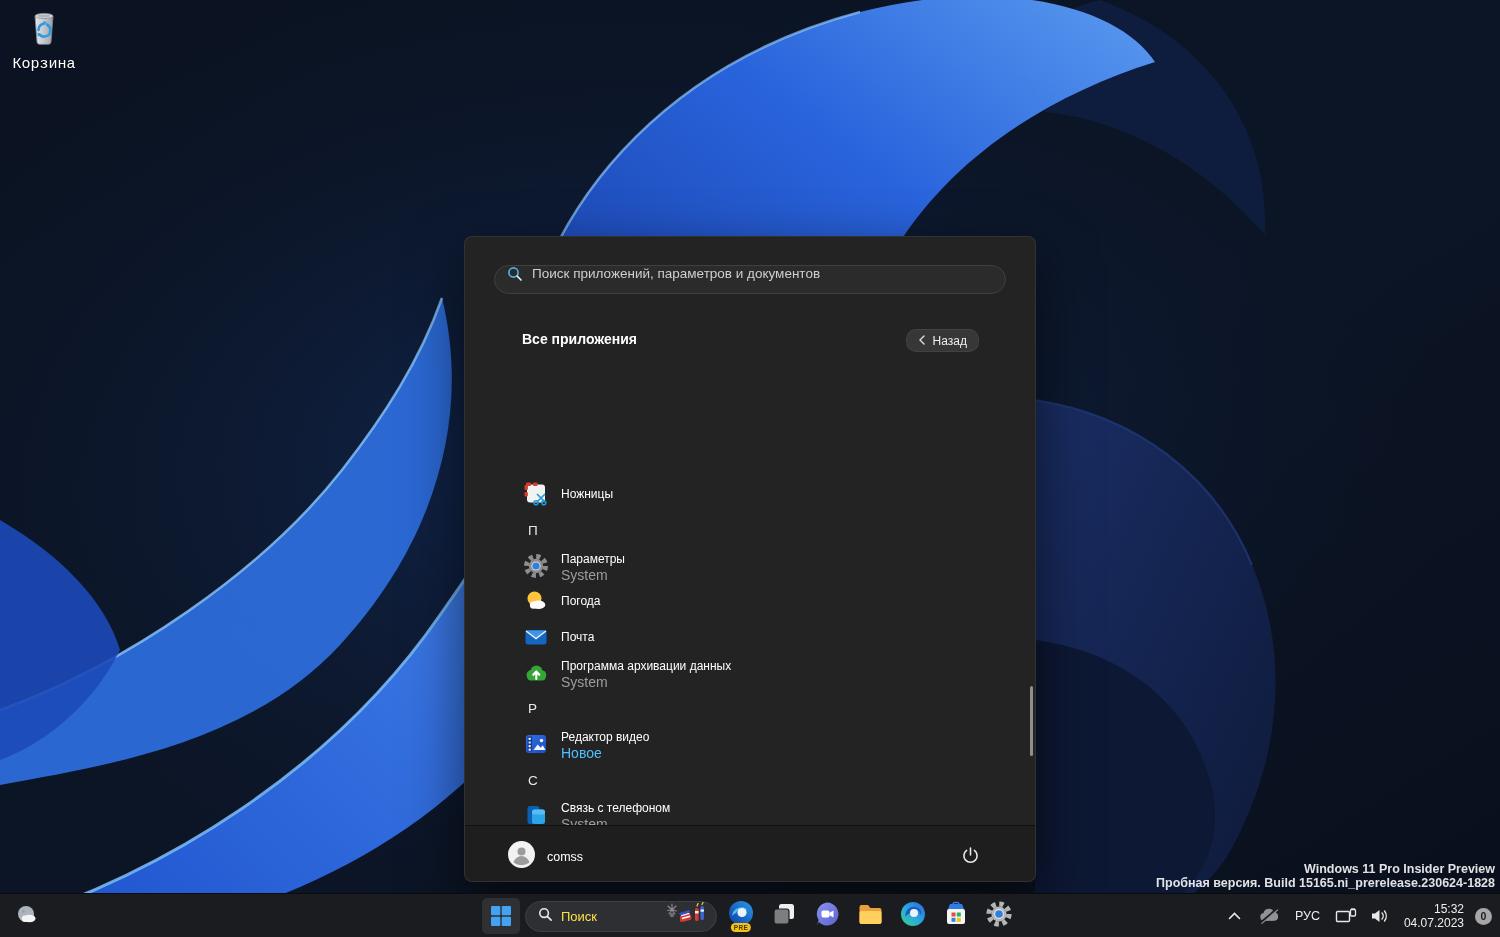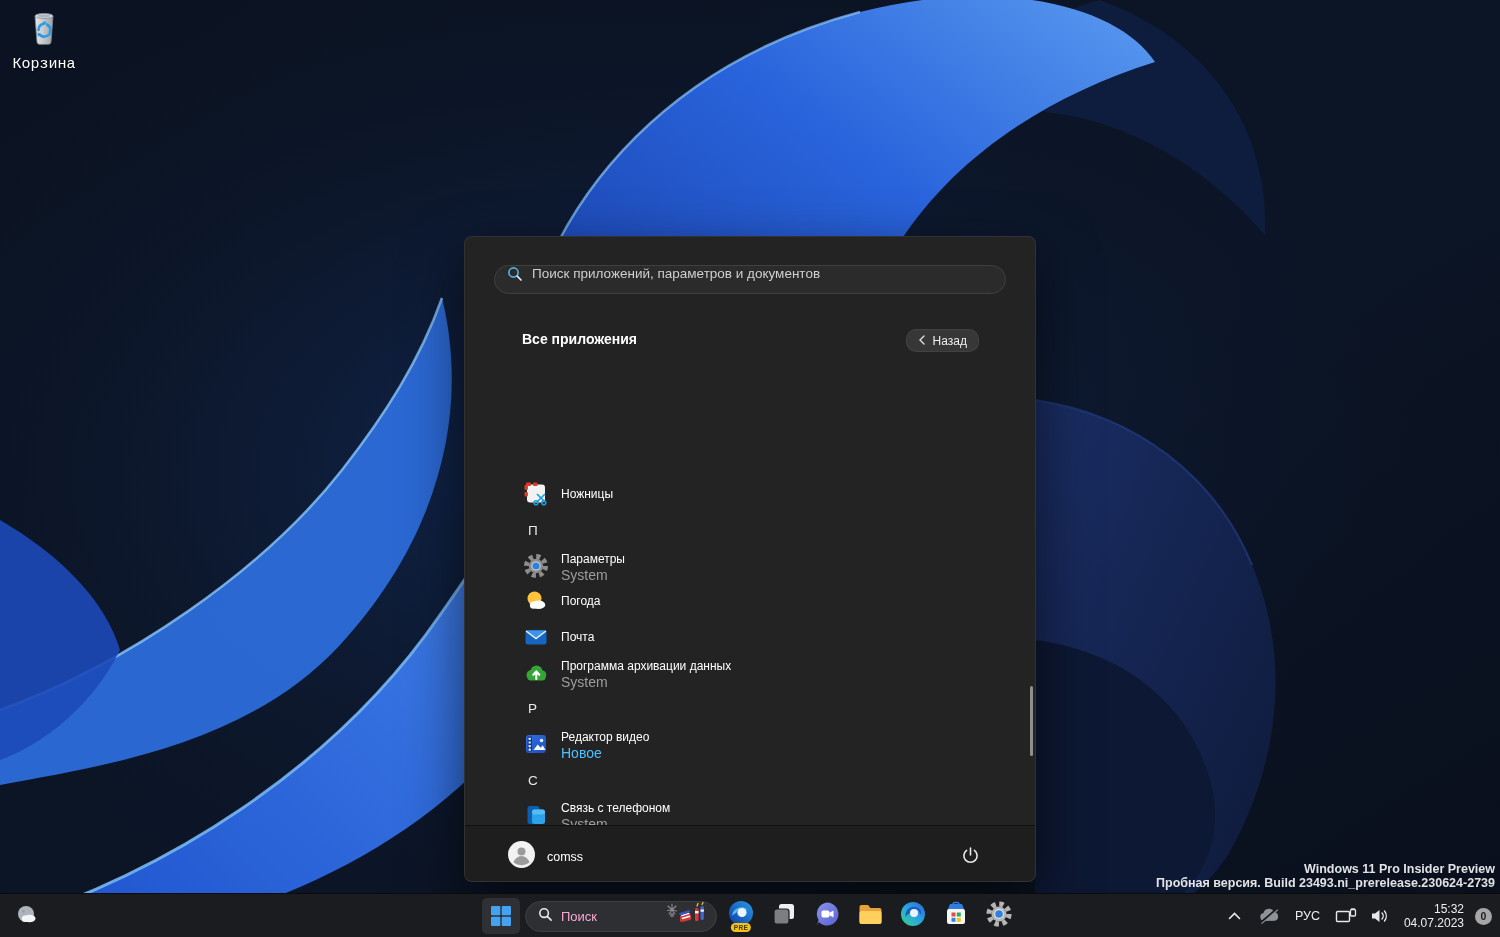--- a/index.html
+++ b/index.html
@@ -52,21 +52,21 @@
              display:flex; align-items:center; }
   .tb-widgets { position:absolute; left:8px; top:4px; width:38px; height:36px;
                 display:flex; align-items:center; justify-content:center; border-radius:5px; }
   .tb-center { position:absolute; left:50%; top:4px; transform:translateX(-50%);
                display:flex; align-items:center; gap:5px; }
   .tb-btn { width:38px; height:36px; display:flex; align-items:center; justify-content:center;
             border-radius:5px; cursor:default; position:relative; }
   .tb-btn.active { background:rgba(255,255,255,.09); }
   .tb-search { height:31px; width:192px; background:#2e2f33; border:1px solid #3e3f44;
                border-radius:16px; display:flex; align-items:center; padding:0 8px 0 12px; gap:8px; cursor:default; }
-  .tb-search .lbl { font-size:13px; color:#f9a8d4; flex:1; }
+  .tb-search .lbl { font-size:13px; color:#fde047; flex:1; }
   .pre-badge { position:absolute; bottom:2px; left:50%; transform:translateX(-50%);
                background:#f2c21a; color:#4a3a00; font-size:6.5px; font-weight:bold;
                padding:1px 3px; border-radius:5px; letter-spacing:.3px; }
   .tb-tray { position:absolute; right:8px; top:0; height:44px; display:flex; align-items:center; gap:7px; }
   .tray-btn { height:36px; min-width:26px; display:flex; align-items:center; justify-content:center;
               border-radius:5px; padding:0 3px; cursor:default; }
   .tray-lang { font-size:12.5px; color:#eee; padding:0 5px; }
   .tray-clock { text-align:right; color:#eee; font-size:12px; line-height:14.5px; padding:0 4px; }
   .tray-badge { width:17px; height:17px; border-radius:50%; background:#a6a6a6; color:#1b1c20;
                 font-size:10.5px; font-weight:bold; display:flex; align-items:center; justify-content:center; }
@@ -139,21 +139,21 @@
             <path d="M28.6 25.8 l-2.8 3 -1 -4 z"></path>
             <path d="M14.4 24.6 l.4 4.2 3.2 -2.4 z"></path>
         </g>
       </svg>
     </span>
     <div class="lbl">Корзина</div>
   </div>
 
   <div class="watermark">
     <div>Windows 11 Pro Insider Preview</div>
-    <div>Пробная версия. Build 23493.ni_prerelease.230624-2739</div>
+    <div>Пробная версия. Build 15165.ni_prerelease.230624-1828</div>
   </div>
 
   <div class="start-menu">
 
     <div class="sm-search">
       <span>
         <svg width="16" height="16" viewBox="0 0 16 16" fill="none">
           <circle cx="6.5" cy="6.5" r="4.6" stroke="#4db1e2" stroke-width="1.7"></circle>
           <path d="M10.2 10.2 L14 14" stroke="#e8e8e8" stroke-width="1.7" stroke-linecap="round"></path>
         </svg>

